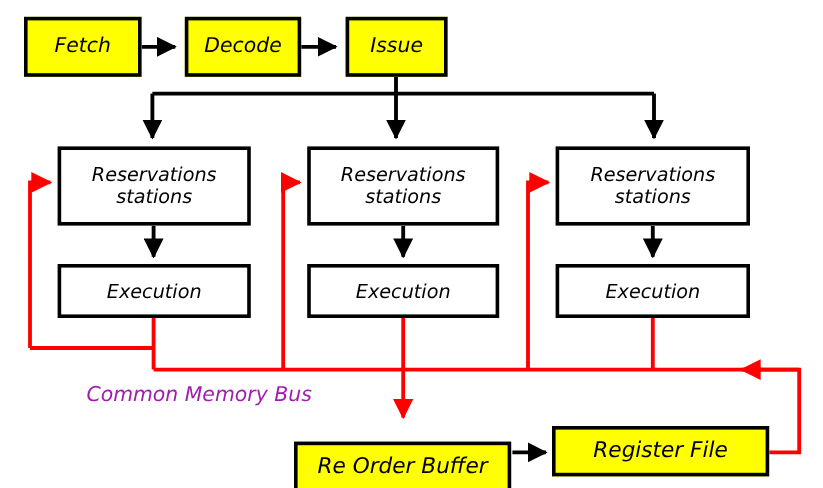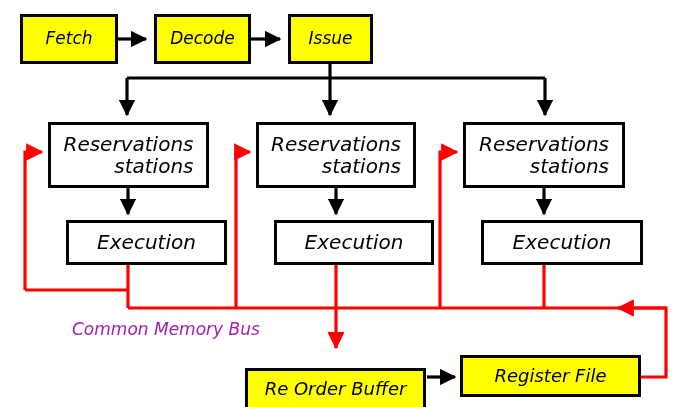--- a/index.html
+++ b/index.html
@@ -20,33 +20,33 @@
     left: 0; top: 0;
     width: 686px; height: 407px;
     pointer-events: none;
   }
   .node {
     position: absolute;
     box-sizing: border-box;
     display: flex;
     align-items: center;
     justify-content: center;
-    text-align: right;
+    text-align: center;
     border: 3px solid #000000;
     font-style: italic;
     color: #000000;
     line-height: 1.12;
     z-index: 3;
   }
   .node.fill-yellow { background: #ffff00; }
   .node.fill-white  { background: #ffffff; }
   .node .lbl { display: block; white-space: pre-line; }
   .node.stage-box  { font-size: 17px; }
-  .node.rs-box     { font-size: 20px; }
-  .node.exec-box   { font-size: 20px; margin-left: 18px; }
+  .node.rs-box     { font-size: 16px; }
+  .node.exec-box   { font-size: 16px; }
   .node.bottom-box { font-size: 18px; }
   .bus-label {
     position: absolute;
     color: #a21caf;
     font-style: italic;
     font-size: 17px;
     white-space: nowrap;
     z-index: 3;
   }
 </style>

